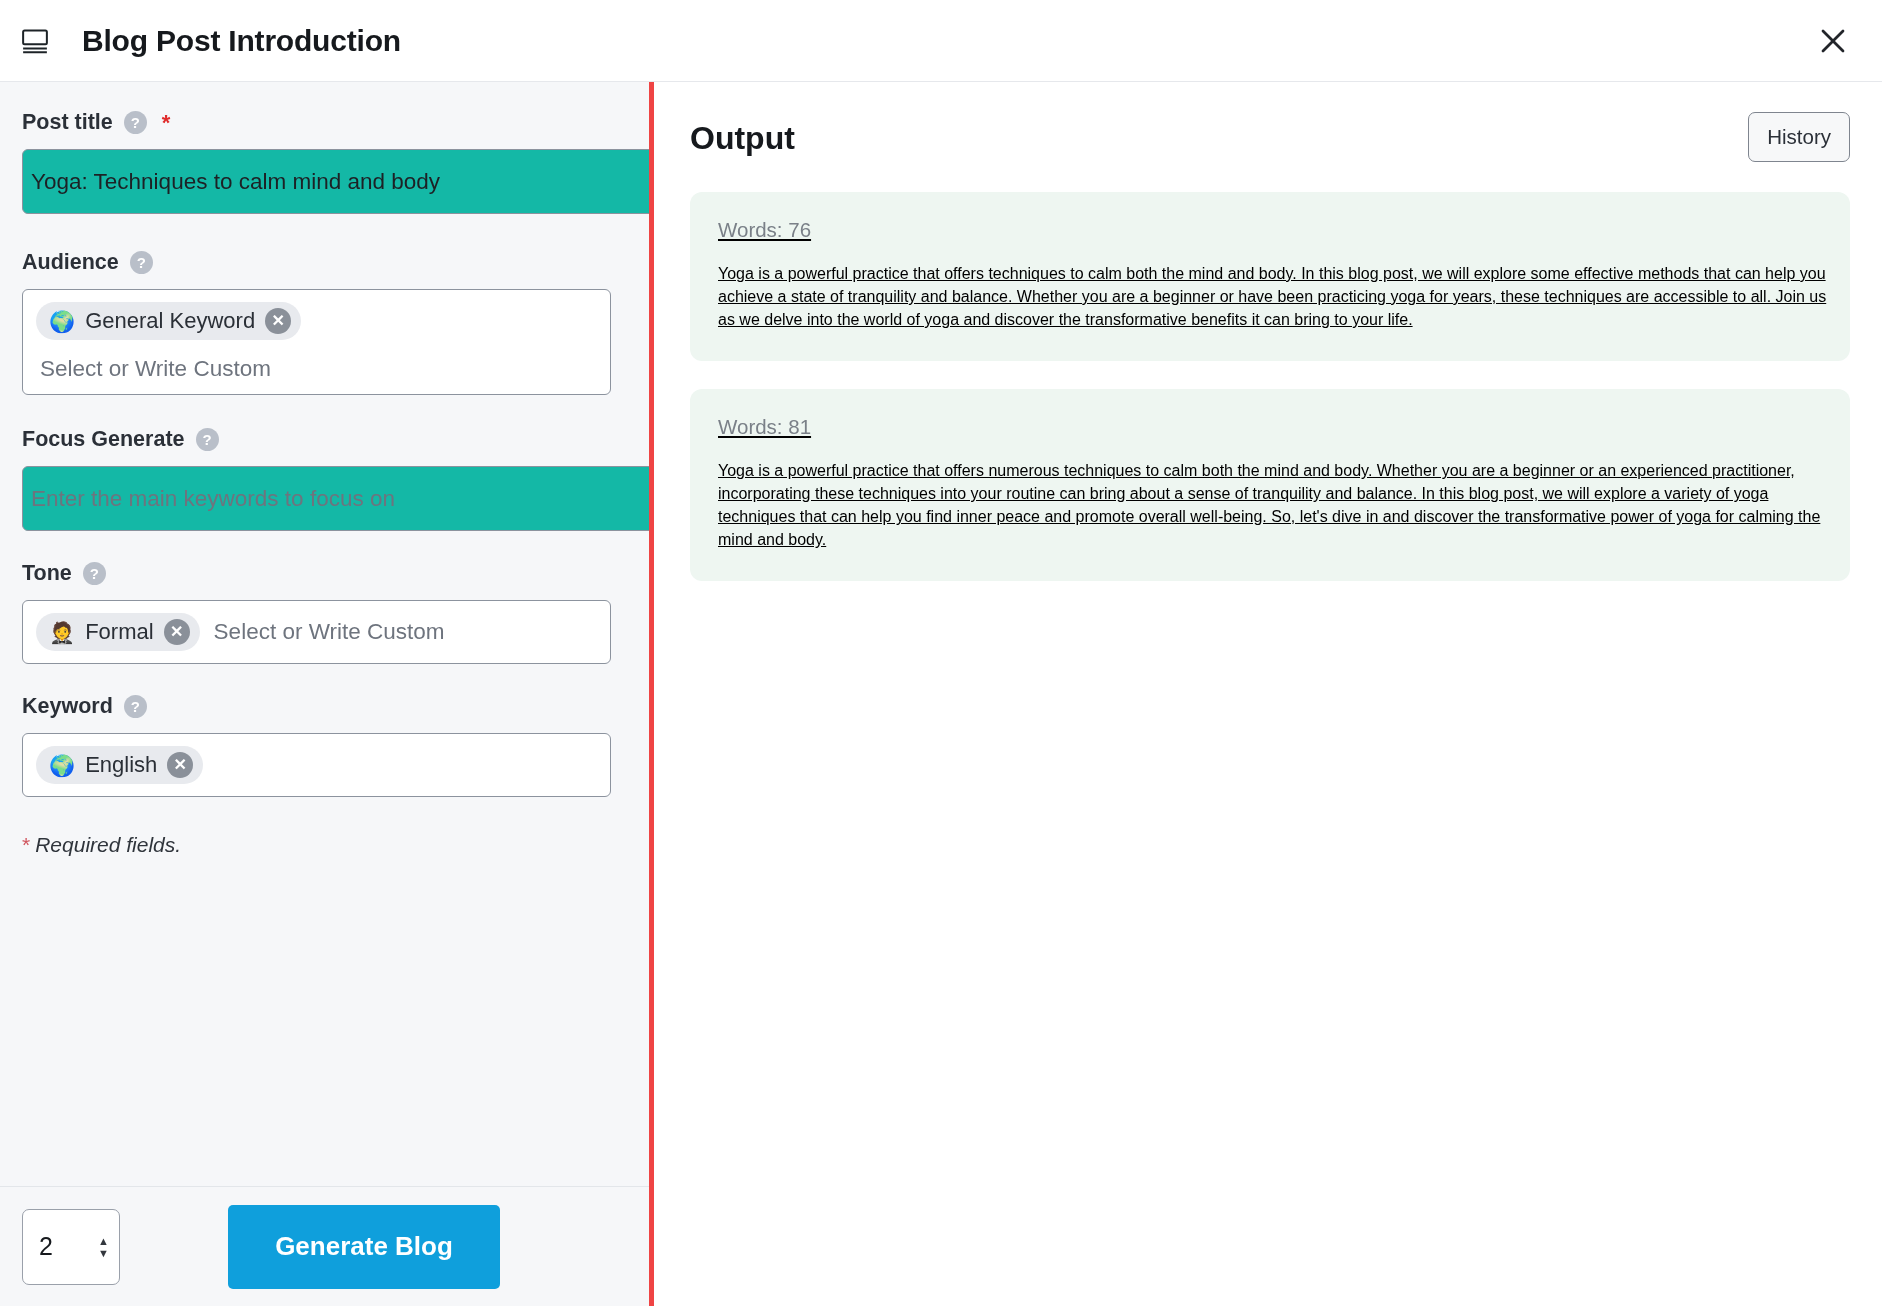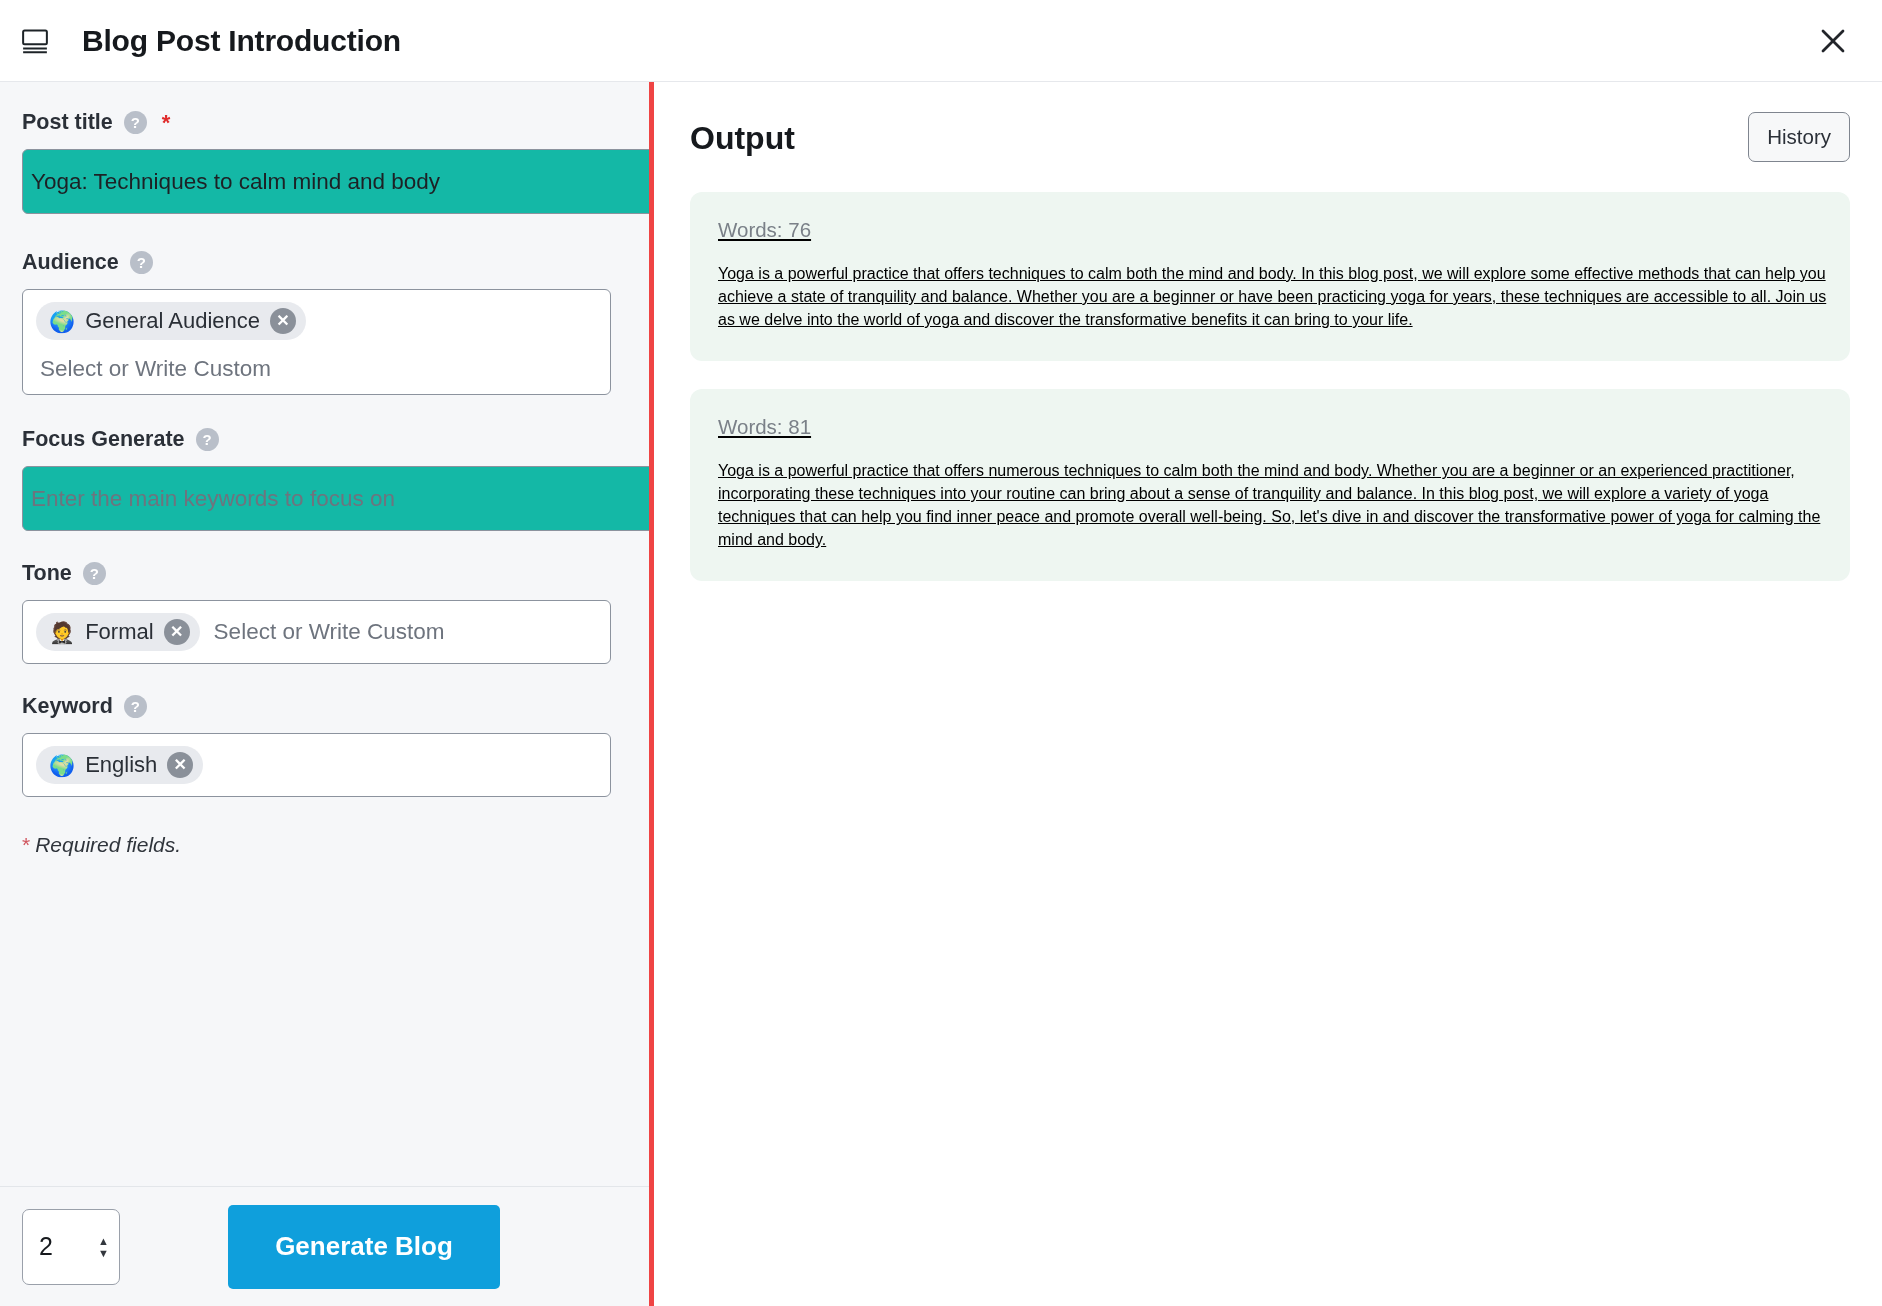--- a/index.html
+++ b/index.html
@@ -339,21 +339,21 @@
         <div class="spacer-34"></div>
 
         <div class="field">
           <div class="field-label">
             <span>Audience</span>
             <span class="help-icon">?</span>
           </div>
           <div class="tagbox stacked">
             <span class="tag">
               <span class="tag-emoji">🌍</span>
-              <span>General Audience</span>
+              <span>General Keyword</span>
               <span class="tag-remove">✕</span>
             </span>
             <span class="tag-input-ghost">Select or Write Custom</span>
           </div>
         </div>
 
         <div class="spacer-30"></div>
 
         <div class="field">
           <div class="field-label">

